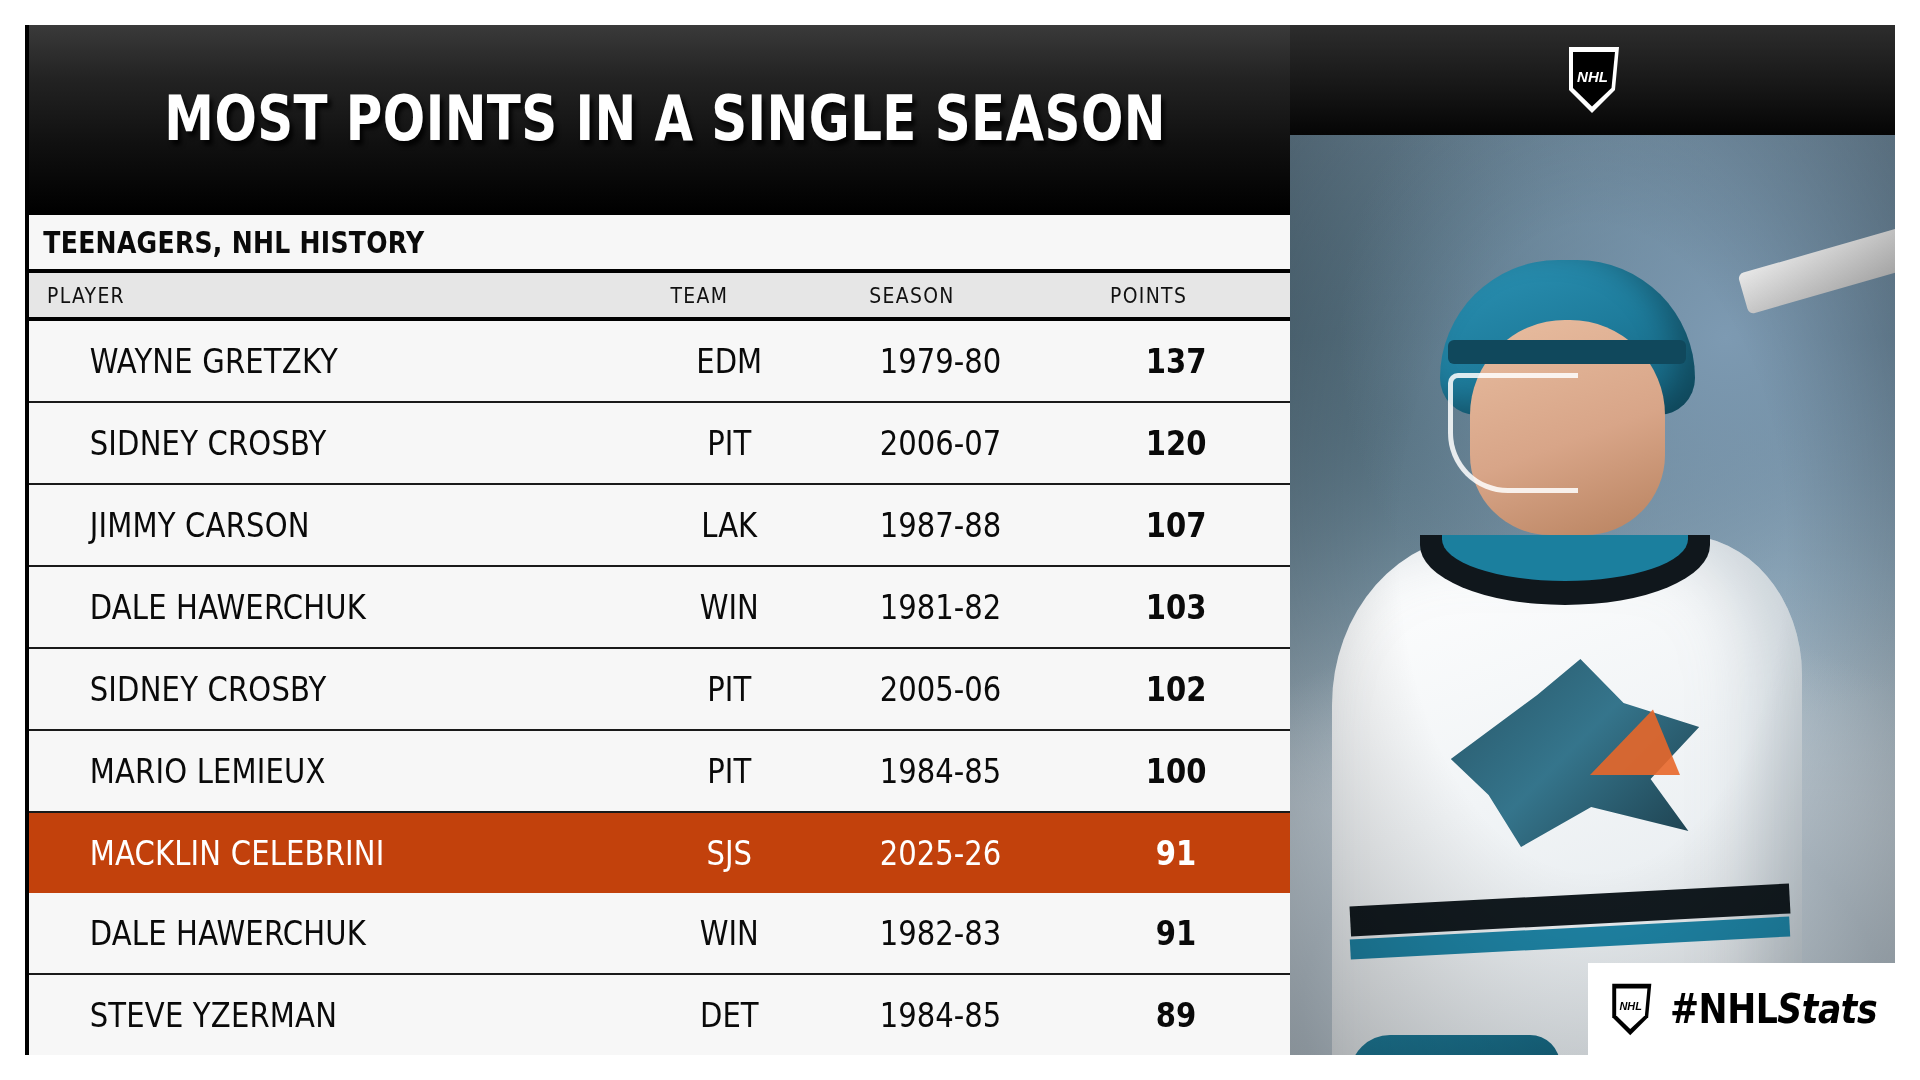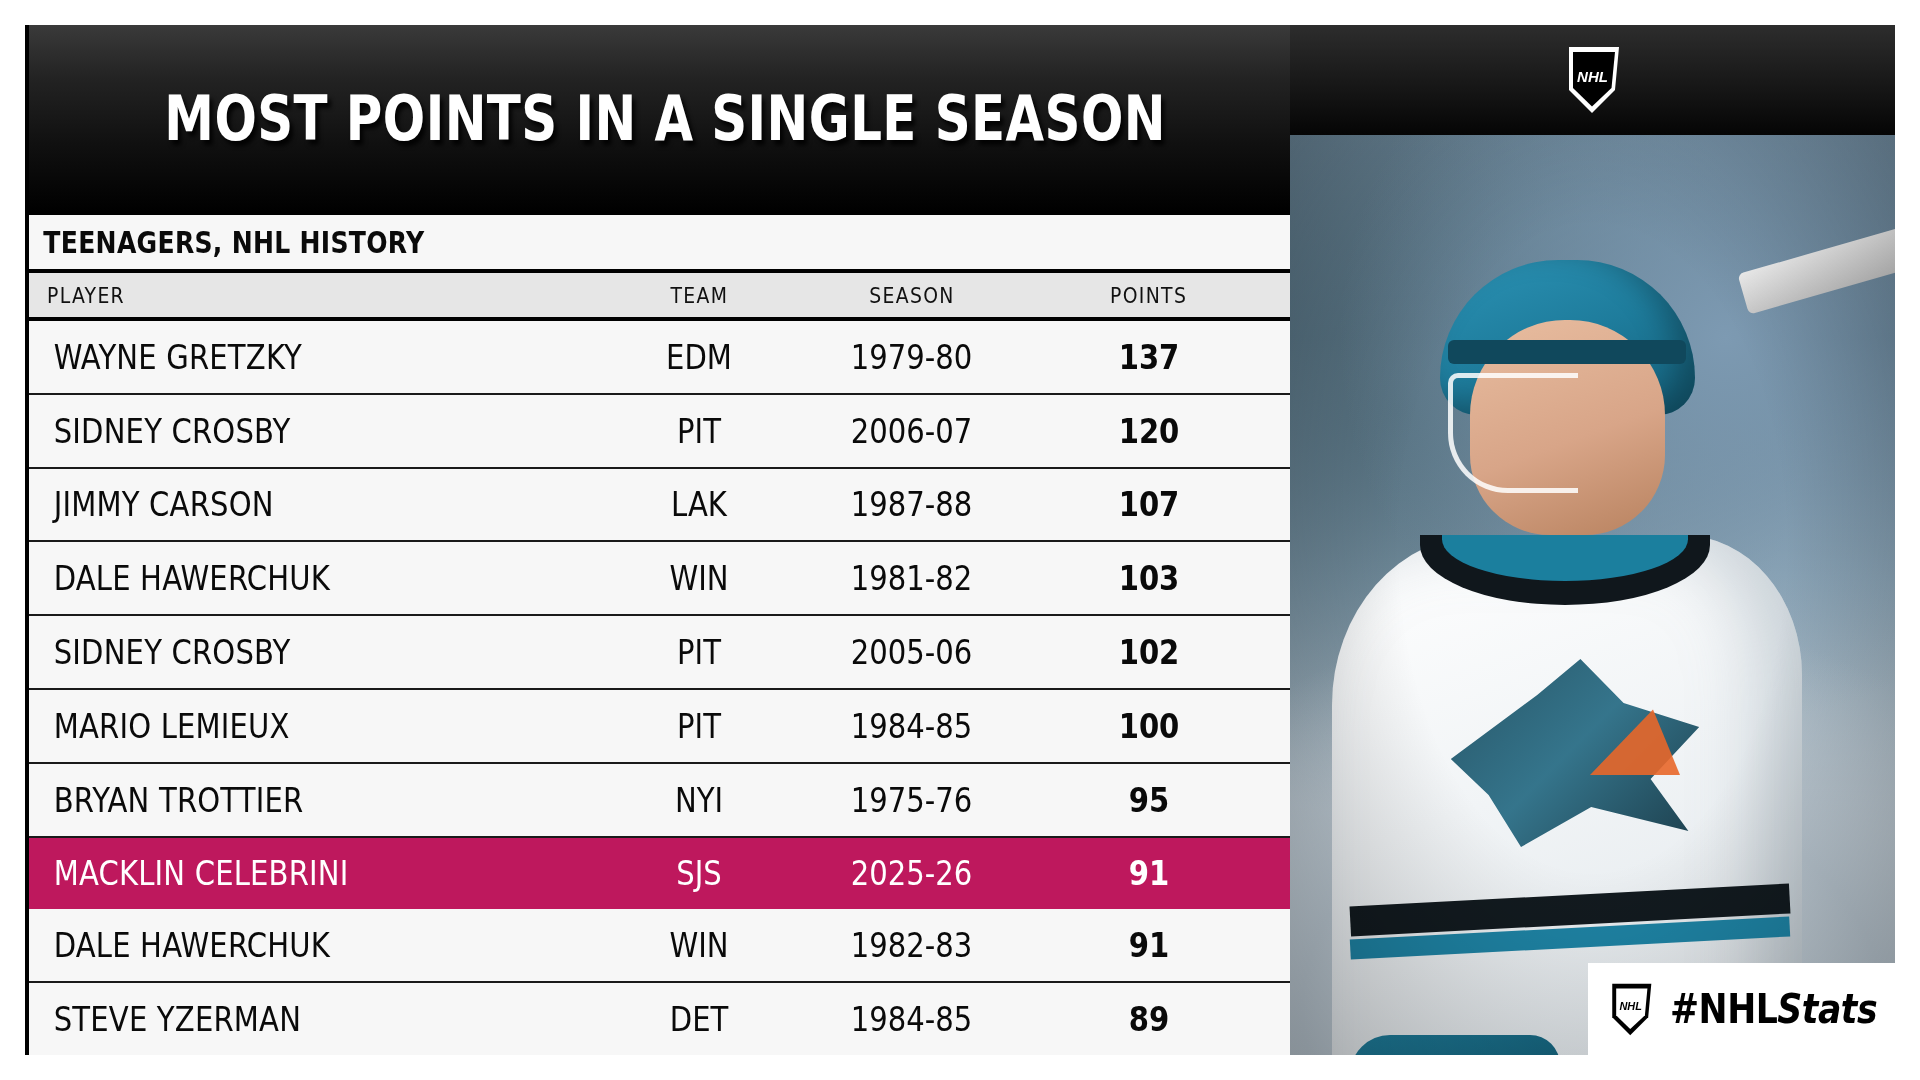--- a/index.html
+++ b/index.html
@@ -54,24 +54,24 @@
   .col-head .cell {
     font-family:"Liberation Sans Narrow","DejaVu Sans Condensed","Liberation Sans",sans-serif;
     font-size:22px; font-weight:normal; color:#111; letter-spacing:1.4px;
     transform:scaleX(0.95); transform-origin:center; white-space:nowrap;
   }
 
   
   .rows { flex:1 1 auto; display:flex; flex-direction:column; }
   .row {
     flex:1 1 0; display:flex; align-items:center;
-    background:#f7f7f7; border-bottom:2px solid #1a1a1a; position:relative;
+    background:#f7f7f7; border-bottom:2px solid #1a1a1a; position:relative;padding-left:36px;
   }
   .row:last-child { border-bottom:none;text-align:center; }
-  .row.highlight { background:#be185d; border-bottom:none; }
+  .row.highlight { background:#c2410c; border-bottom:none; }
 
   .cell {
     display:flex; align-items:center;
     font-family:"Liberation Sans Narrow","DejaVu Sans Condensed","Liberation Sans",sans-serif;
     color:#0a0a0a; white-space:nowrap;
   }
   .c-player { width:580px; padding-left:26px; justify-content:flex-start;
               font-size:34px; letter-spacing:0.2px; transform:scaleX(0.95); transform-origin:left center; }
   .c-team   { width:180px; justify-content:center; font-size:34px; transform:scaleX(0.95); }
   .c-season { width:245px; justify-content:center; font-size:34px; transform:scaleX(0.95); }
@@ -257,26 +257,20 @@
           <div class="cell c-player">SIDNEY CROSBY</div>
           <div class="cell c-team">PIT</div>
           <div class="cell c-season">2005-06</div>
           <div class="cell c-points">102</div>
         </div>
         <div class="row">
           <div class="cell c-player">MARIO LEMIEUX</div>
           <div class="cell c-team">PIT</div>
           <div class="cell c-season">1984-85</div>
           <div class="cell c-points">100</div>
-        </div>
-        <div class="row">
-          <div class="cell c-player">BRYAN TROTTIER</div>
-          <div class="cell c-team">NYI</div>
-          <div class="cell c-season">1975-76</div>
-          <div class="cell c-points">95</div>
         </div>
         <div class="row highlight">
           <div class="cell c-player">MACKLIN CELEBRINI</div>
           <div class="cell c-team">SJS</div>
           <div class="cell c-season">2025-26</div>
           <div class="cell c-points">91</div>
           <div class="pointer"></div>
         </div>
         <div class="row">
           <div class="cell c-player">DALE HAWERCHUK</div>

